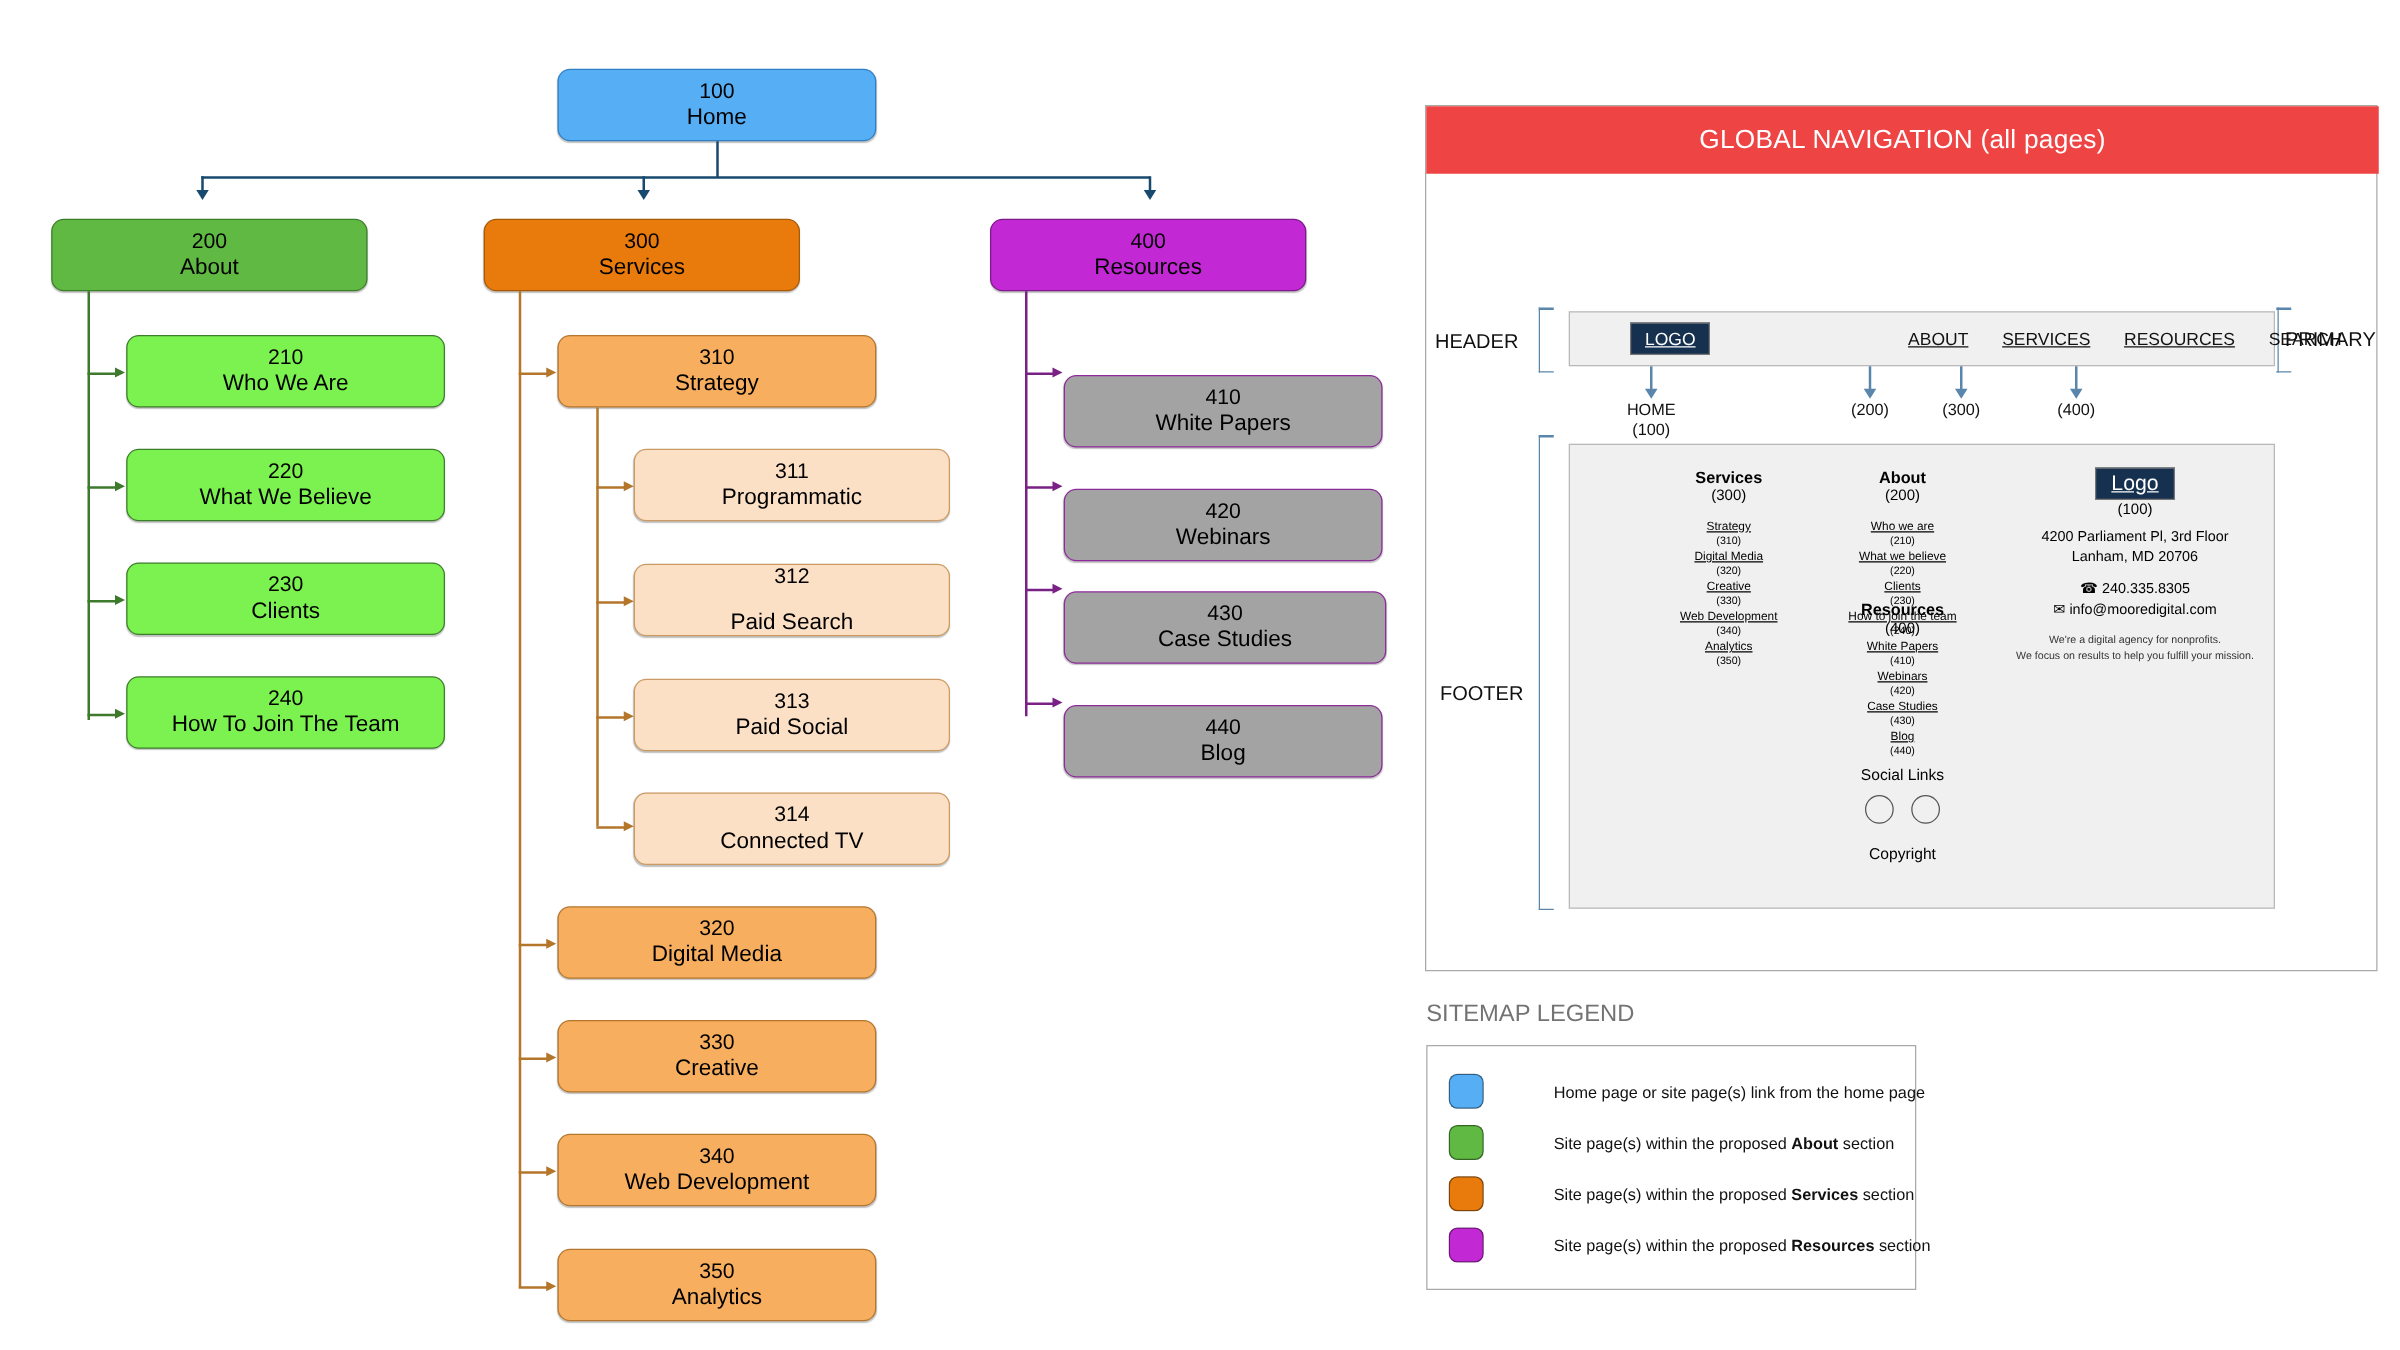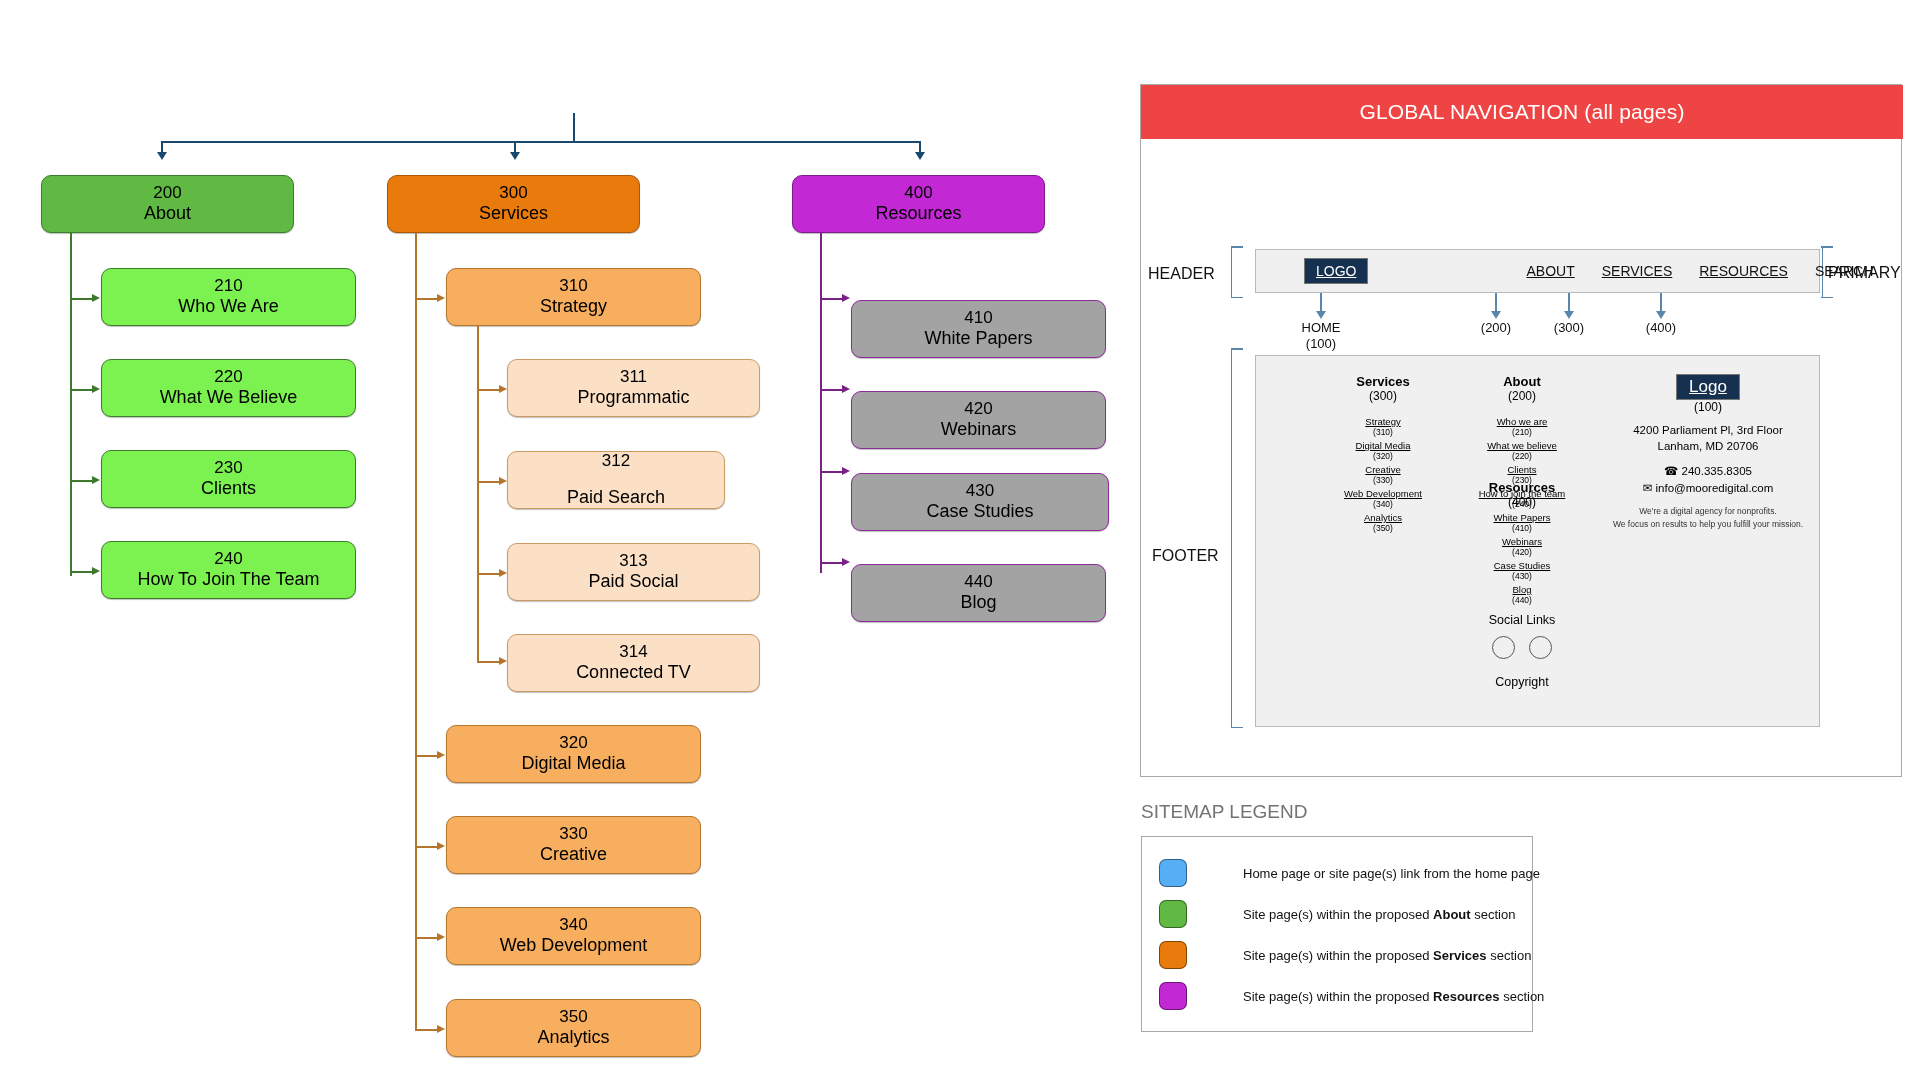--- a/index.html
+++ b/index.html
@@ -116,20 +116,24 @@
   .lg-row { position: absolute; display: flex; align-items: center; }
   .lg-sw { width: 28px; height: 28px; border-radius: 7px; border: 1px solid rgba(0,0,0,.45); }
   .lg-tx { font-size: 13px; color: #111; margin-left: 56px; white-space: nowrap; }
   .lg-tx b { font-weight: bold; }
 </style>
 </head>
 <body>
 
 <div id="root">
 
+  <div class="node n-home" style="left:446px; top:55px; width:255px; height:58px;">
+    <span class="num">100</span>
+    <span class="ttl">Home</span>
+  </div>
 
   <div class="ln vline c-blue" style="left:573px; top:113px; width:1.5px; height:29px;"></div>
   <div class="ln hline c-blue" style="left:161px; top:141px; width:759px; height:1.5px;"></div>
   <div class="ln vline c-blue" style="left:161px; top:141px; width:1.5px; height:13px;"></div>
   <div class="arrow-d ad-blue" style="left:157px; top:152px;"></div>
   <div class="ln vline c-blue" style="left:514px; top:141px; width:1.5px; height:13px;"></div>
   <div class="arrow-d ad-blue" style="left:510px; top:152px;"></div>
   <div class="ln vline c-blue" style="left:919px; top:141px; width:1.5px; height:13px;"></div>
   <div class="arrow-d ad-blue" style="left:915px; top:152px;"></div>
 
@@ -184,21 +188,21 @@
 
   <div class="ln hline c-orng" style="left:477px; top:389px; width:24px; height:1.5px;"></div>
   <div class="arrow-r ar-orng" style="left:499px; top:385px;"></div>
   <div class="node n-serv3" style="left:507px; top:359px; width:253px; height:58px;">
     <span class="num">311</span>
     <span class="ttl">Programmatic</span>
   </div>
 
   <div class="ln hline c-orng" style="left:477px; top:481px; width:24px; height:1.5px;"></div>
   <div class="arrow-r ar-orng" style="left:499px; top:477px;"></div>
-  <div class="node n-serv3" style="left:507px; top:451px; width:218px; height:58px;gap:16px;">
+  <div class="node n-serv3" style="left:507px; top:451px; width:253px; height:58px;gap:16px;">
     <span class="num">312</span>
     <span class="ttl">Paid Search</span>
   </div>
 
   <div class="ln hline c-orng" style="left:477px; top:573px; width:24px; height:1.5px;"></div>
   <div class="arrow-r ar-orng" style="left:499px; top:569px;"></div>
   <div class="node n-serv3" style="left:507px; top:543px; width:253px; height:58px;">
     <span class="num">313</span>
     <span class="ttl">Paid Social</span>
   </div>

